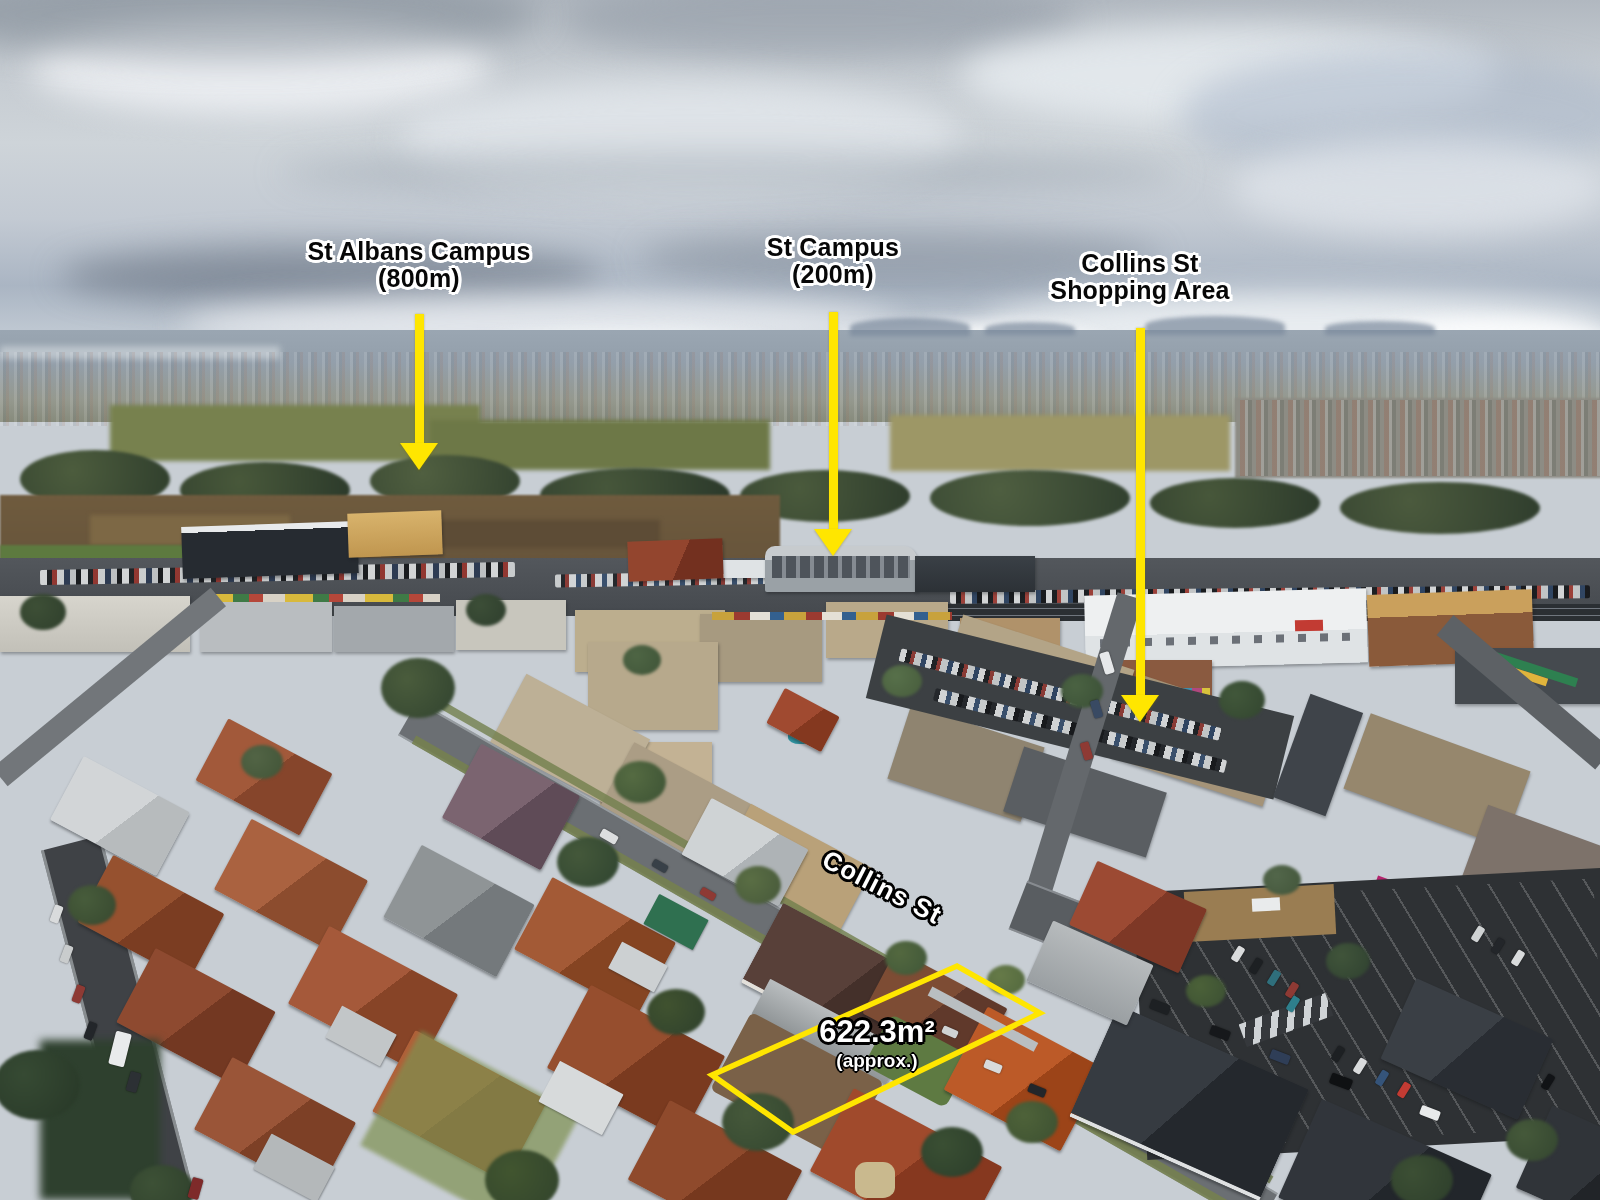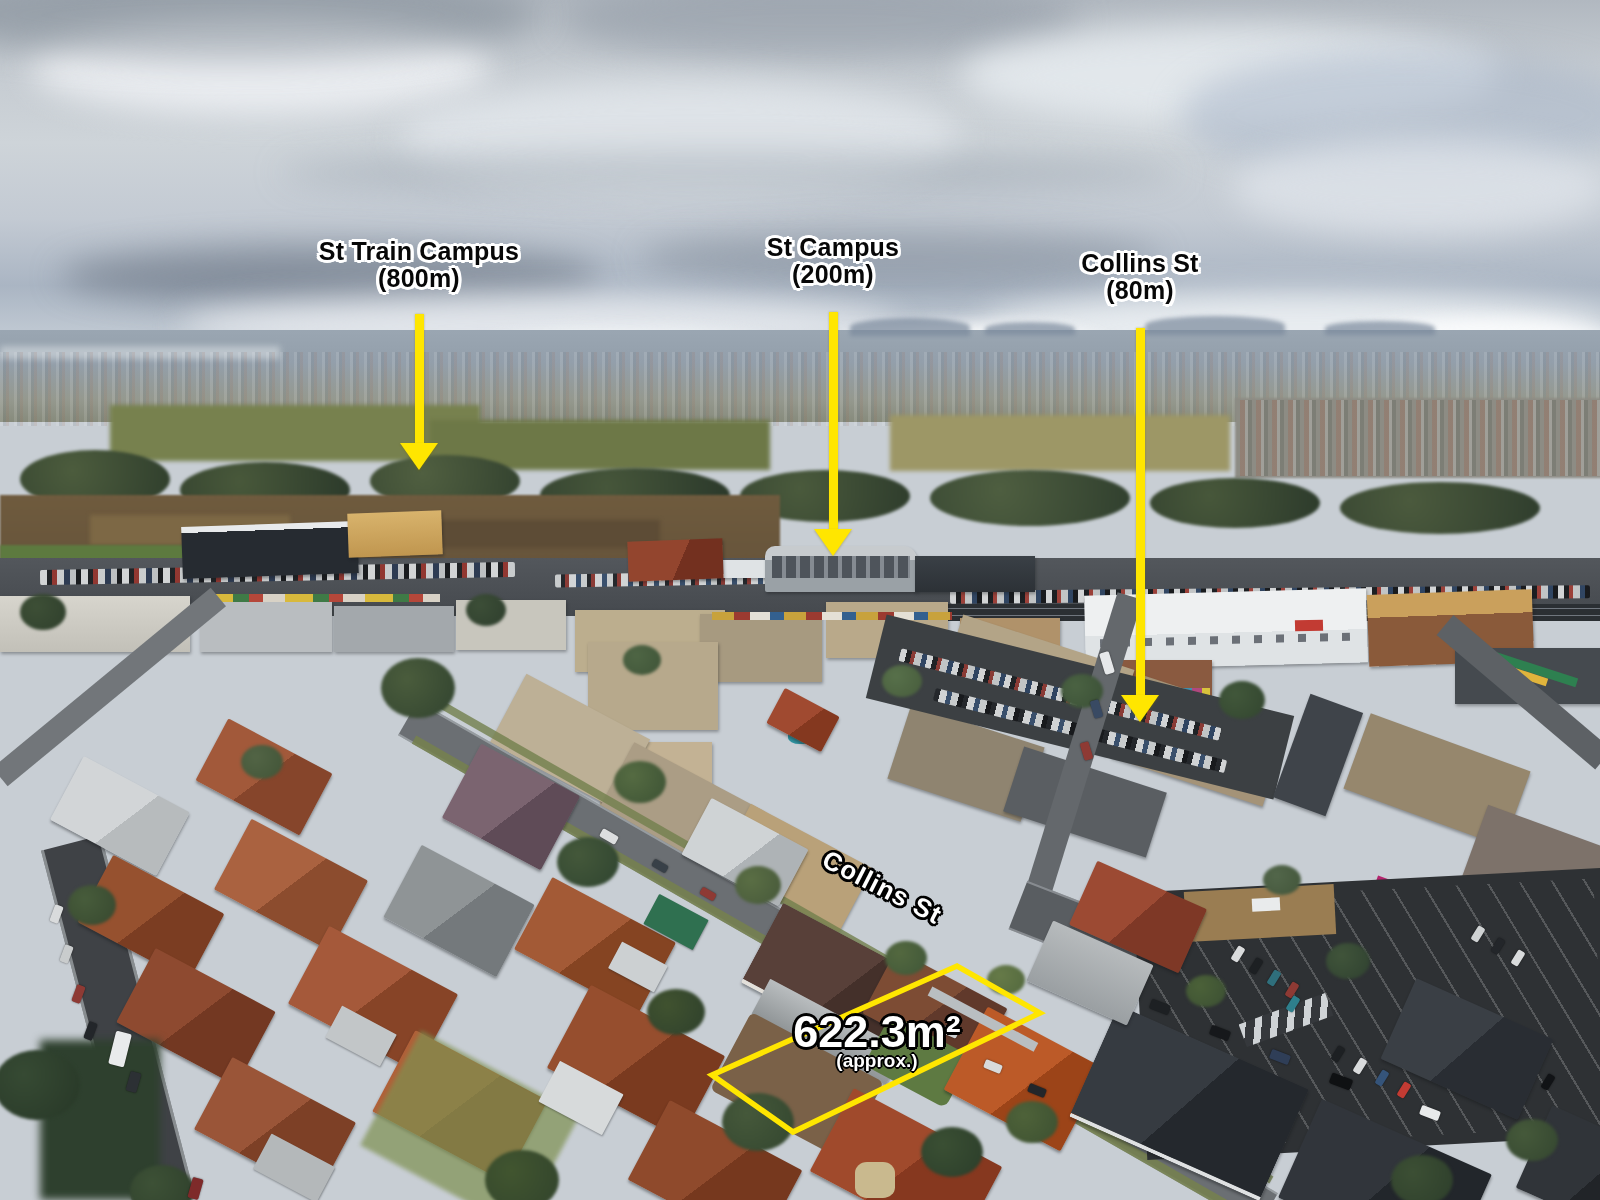--- a/index.html
+++ b/index.html
@@ -33,21 +33,21 @@
       -3px -2px 0 #fff,3px 2px 0 #fff,-3px 2px 0 #fff,3px -2px 0 #fff;}
   .shaft{position:absolute;width:9px;background:#ffe600;box-shadow:0 0 2px rgba(120,110,0,.4);}
   .ahead{position:absolute;width:0;height:0;border-left:19px solid transparent;
     border-right:19px solid transparent;border-top:27px solid #ffe600;
     filter:drop-shadow(0 1px 1px rgba(120,110,0,.4));}
   #collins-label{position:absolute;left:772px;top:872px;width:220px;text-align:center;
     font-weight:700;font-size:26px;color:#fff;letter-spacing:1px;transform:rotate(27deg);
     text-shadow:-3px 0 0 #000,3px 0 0 #000,0 -3px 0 #000,0 3px 0 #000,
       -2px -2px 0 #000,2px -2px 0 #000,-2px 2px 0 #000,2px 2px 0 #000;}
   #arealabel{position:absolute;left:737px;top:1014px;width:280px;text-align:center;color:#fff;}
-  #arealabel .big{font-weight:700;font-size:45px;line-height:36px;
+  #arealabel .big{font-weight:700;font-size:31px;line-height:36px;
     text-shadow:-3px 0 0 #000,3px 0 0 #000,0 -3px 0 #000,0 3px 0 #000,
       -2px -2px 0 #000,2px -2px 0 #000,-2px 2px 0 #000,2px 2px 0 #000;}
   #arealabel .small{font-weight:700;font-size:19px;line-height:21px;
     text-shadow:-2px 0 0 #000,2px 0 0 #000,0 -2px 0 #000,0 2px 0 #000,
       -1px -1px 0 #000,1px -1px 0 #000,-1px 1px 0 #000,1px 1px 0 #000;}
 </style>
 </head>
 <body>
 
 <div id="stage">
@@ -267,36 +267,36 @@
   <div class="car" style="left:1374px;top:1074px;width:16px;height:8px;transform:rotate(-58deg);background:#35547a"></div>
   <div class="car" style="left:1396px;top:1086px;width:16px;height:8px;transform:rotate(-58deg);background:#c23b33"></div>
   <div class="car" style="left:1540px;top:1078px;width:16px;height:8px;transform:rotate(-58deg);background:#111316"></div>
   <div class="car" style="left:1285px;top:1000px;width:16px;height:8px;transform:rotate(-58deg);background:#2e7f8c"></div>
 
   <svg class="abs" style="left:0;top:0" width="1600" height="1200" viewBox="0 0 1600 1200">
     <polygon points="712,1075 957,966 1040,1013 793,1132" fill="none" stroke="#ffe600" stroke-width="5.5" stroke-linejoin="miter"></polygon>
   </svg>
 
   <div class="maplabel" style="left:209px;top:238px">
-    <div>St Train Campus</div>
+    <div>St Albans Campus</div>
     <div>(800m)</div>
   </div>
   <div class="shaft" style="left:415px;top:314px;height:132px"></div>
   <div class="ahead" style="left:400px;top:443px"></div>
 
   <div class="maplabel" style="left:623px;top:234px">
     <div>St Campus</div>
     <div>(200m)</div>
   </div>
   <div class="shaft" style="left:829px;top:312px;height:220px"></div>
   <div class="ahead" style="left:814px;top:529px"></div>
 
   <div class="maplabel" style="left:930px;top:250px">
     <div>Collins St</div>
-    <div>(80m)</div>
+    <div>Shopping Area</div>
   </div>
   <div class="shaft" style="left:1136px;top:328px;height:370px"></div>
   <div class="ahead" style="left:1121px;top:695px"></div>
 
   <div id="collins-label">Collins St</div>
 
   <div id="arealabel">
     <div class="big">622.3m²</div>
     <div class="small">(approx.)</div>
   </div>

